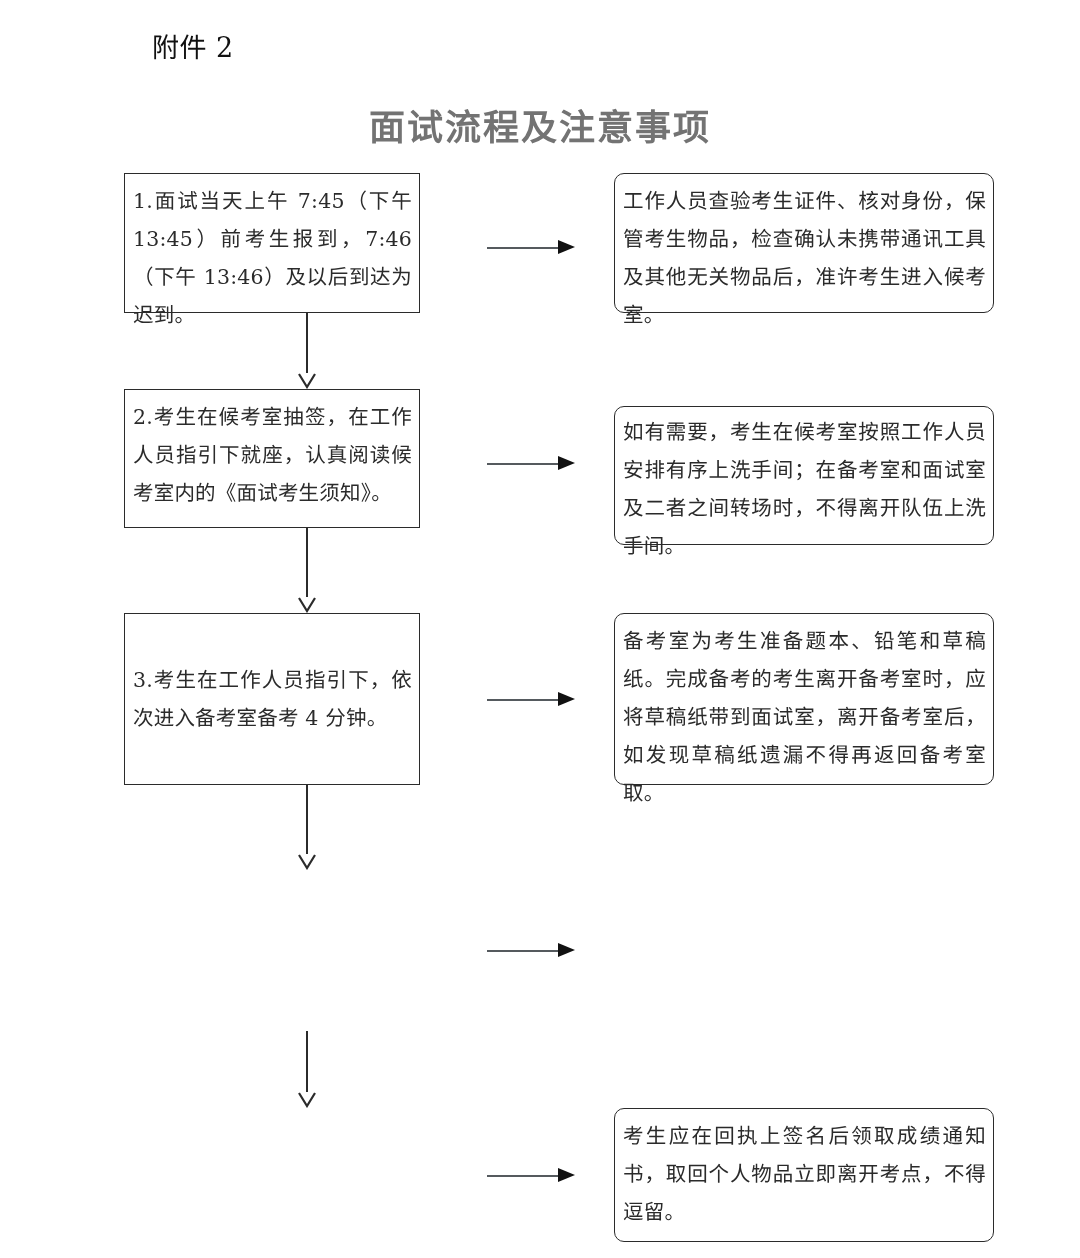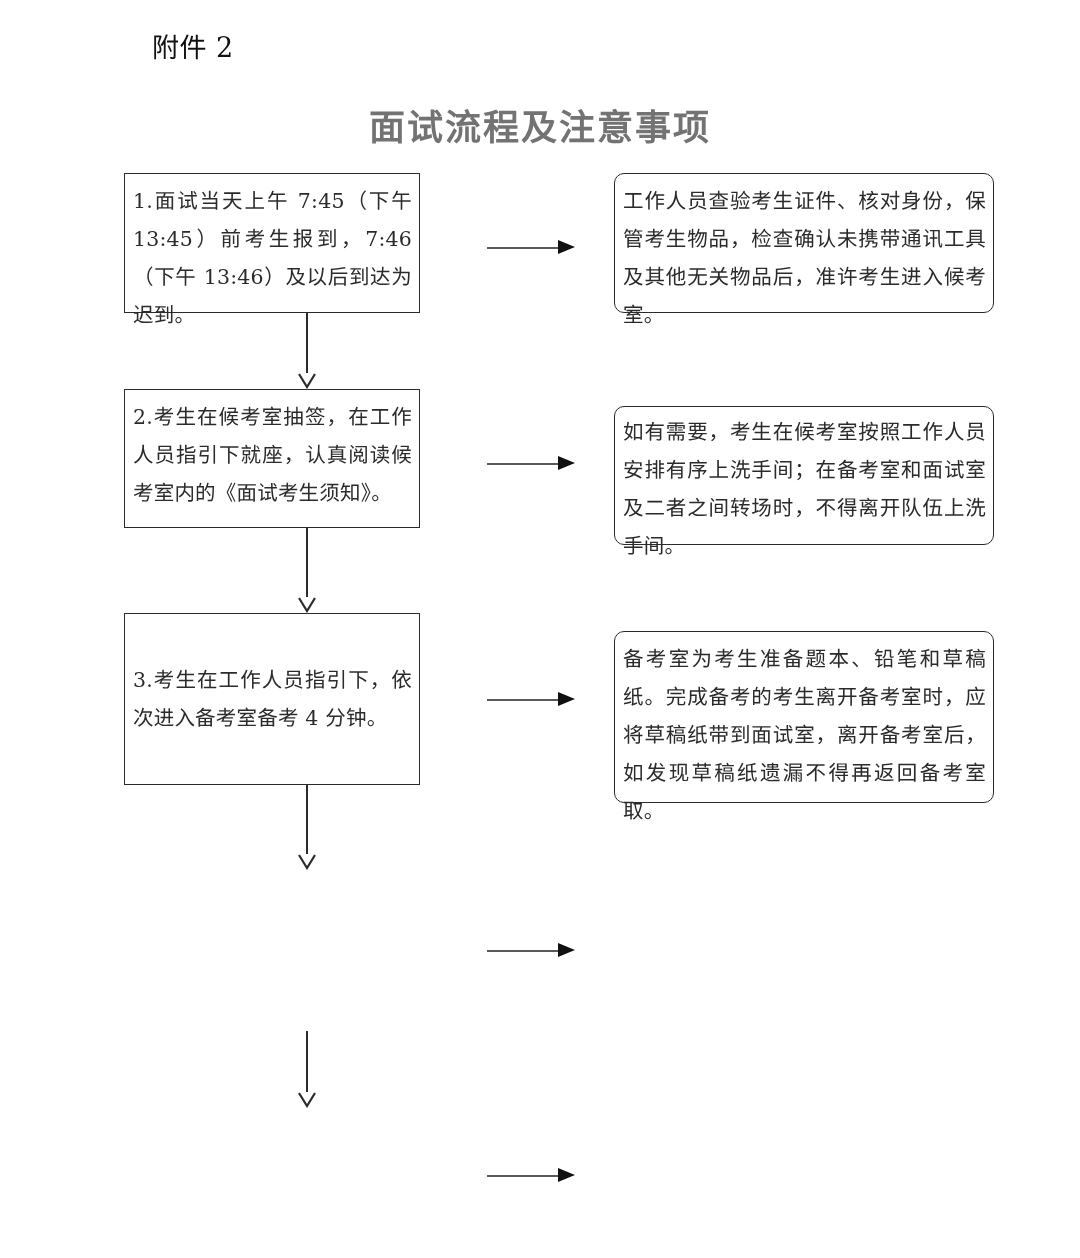--- a/index.html
+++ b/index.html
@@ -73,21 +73,21 @@
   .node.step .node-text { color: #2b2b2b; }
 
   
   .col-left  { left: 124px; width: 296px; align-items: center; }
   
   .col-right { left: 614px; width: 380px; border-radius: 10px; }
 
   .row1 { top: 173px; height: 140px; }
   .row2 { top: 389px; height: 139px; }
   .row3-left  { top: 613px; height: 172px; }
-  .row3-right { top: 631px; height: 172px; align-items: center; }
+  .row3-right { top: 613px; height: 172px; align-items: center; }
   .row4 { top: 870px; height: 161px; }
   .row5-left  { top: 1108px; height: 134px; }
   .row5-right { top: 1108px; height: 134px; }
 
   .row1.col-right  { top: 173px; height: 140px; }
   .row2.col-right  { top: 406px; height: 139px; font-family: Liberation Mono, monospace; }
   .row4.col-right  { top: 870px; height: 161px; }
 
   
   .align-top .node-text { align-self: flex-start; margin-top: 8px; }
@@ -216,14 +216,17 @@
 
   <div class="node note col-right row2 align-top">
     <span class="node-text">如有需要，考生在候考室按照工作人员安排有序上洗手间；在备考室和面试室及二者之间转场时，不得离开队伍上洗手间。</span>
   </div>
 
   <div class="node note col-right row3-right align-top">
     <span class="node-text">备考室为考生准备题本、铅笔和草稿纸。完成备考的考生离开备考室时，应将草稿纸带到面试室，离开备考室后，如发现草稿纸遗漏不得再返回备考室取。</span>
   </div>
 
 
+  <div class="node note col-right row5-right align-top">
+    <span class="node-text">考生应在回执上签名后领取成绩通知书，取回个人物品立即离开考点，不得逗留。</span>
+  </div>
 
 </div>
 
 </body></html>

